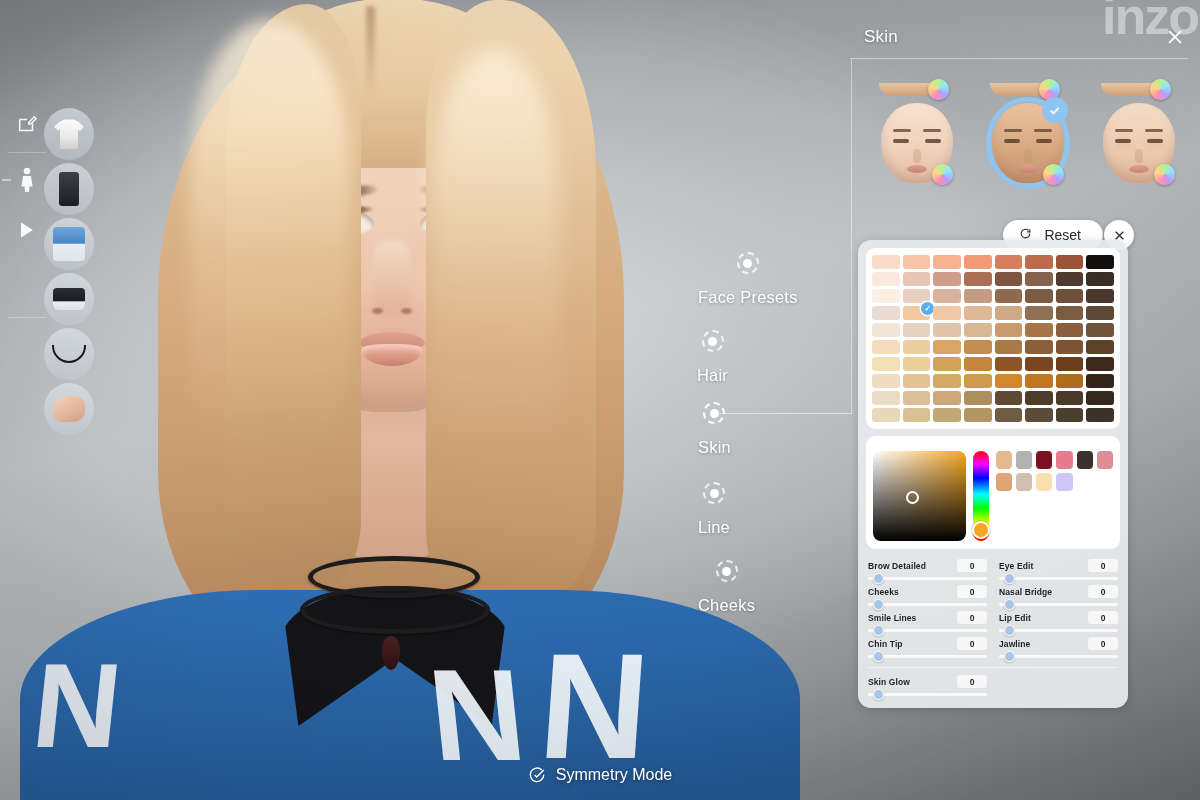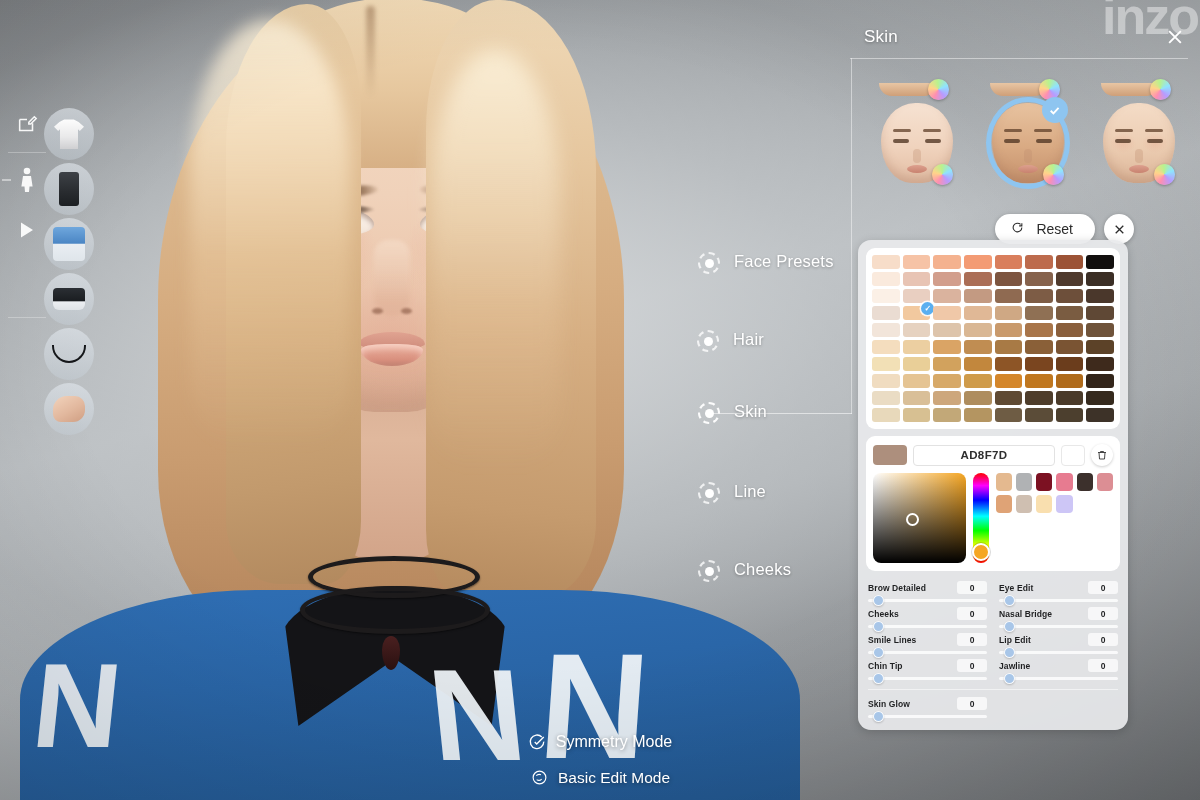--- a/index.html
+++ b/index.html
@@ -246,22 +246,22 @@
   }
   .oi-nails {
     width: 32px; height: 26px;
     background: linear-gradient(150deg, #f2d3bc 0%, #e2b89e 55%, #cf9e82 100%);
     border-radius: 14px 10px 12px 8px;
   }
 
   
   .radial-menu { position: absolute; left: 690px; top: 240px; width: 180px; }
   .rm-item {
-    position: absolute; display: flex; gap: 14px;
-    cursor: pointer; white-space: nowrap;
+    position: absolute; display: flex; align-items: center; gap: 14px;
+    cursor: pointer; white-space: nowrap; flex-direction: column;
   }
   .rm-dot {
     width: 22px; height: 22px; border-radius: 50%;
     border: 2px dashed rgba(255,255,255,0.78);
     display: flex; align-items: center; justify-content: center;
     flex: 0 0 auto;
   }
   .rm-dot::after {
     content: ""; width: 9px; height: 9px; border-radius: 50%;
     background: #ffffff;
@@ -370,22 +370,22 @@
   }
   .pi-check {
     position: absolute; right: 2px; top: 22px; width: 26px; height: 26px;
     background: #8ec5f0; border-radius: 50%;
     display: flex; align-items: center; justify-content: center;
     color: #fff; font-size: 14px; font-weight: 700;
   }
 
   
   .reset-row {
-    position: absolute; right: 66px; top: 214px;
-    display: flex; align-items: center; gap: 9px; pointer-events: auto; justify-content: flex-end;
+    position: absolute; right: 66px; top: 220px;
+    display: flex; align-items: center; gap: 1px; pointer-events: auto; justify-content: flex-end;
   }
   .reset-btn {
     display: flex; align-items: center; gap: 12px;
     background: #ffffff; border-radius: 17px;
     padding: 7px 22px 7px 16px;
     font-size: 14px; color: #2b2b2b; cursor: pointer;
     box-shadow: 0 1px 4px rgba(0,0,0,0.25);
   }
   .reset-x {
     width: 30px; height: 30px; border-radius: 50%;
@@ -619,30 +619,20 @@
     <div class="symmetry">
       <span class="mode-ico">
         <svg width="18" height="18" viewBox="0 0 24 24" fill="none" stroke="currentColor" stroke-width="1.8">
           <path d="M21 11.5A9 9 0 1 1 18.4 5.4"></path>
             <path d="M9 12l2.6 2.6L21 5.2"></path>
         </svg>
       </span>
       <span>Symmetry Mode</span>
     </div>
     <div class="mode-row">
-      <div class="mode-btn">
-        <span class="mode-ico">
-          <svg width="17" height="17" viewBox="0 0 24 24" fill="none" stroke="currentColor" stroke-width="1.6">
-            <circle cx="12" cy="12" r="9"></circle>
-              <path d="M7.5 9.5c1.8-2 4-2.4 6.5-1.4"></path>
-              <path d="M8 15c2.2 1.6 5 1.3 7-.8"></path>
-          </svg>
-        </span>
-        <span>Basic Edit Mode</span>
-      </div>
     </div>
   </div>
 
   <div class="skin-panel">
     <div class="sp-header">
       <span class="sp-title">Skin</span>
       <span class="sp-close">
         <svg width="20" height="20" viewBox="0 0 24 24" fill="none" stroke="currentColor" stroke-width="2.3">
           <path d="M5 5l14 14M19 5L5 19"></path>
         </svg>
@@ -798,30 +788,20 @@
             <div class="sw" style="background: rgb(194, 168, 120);"></div>
             <div class="sw" style="background: rgb(180, 149, 97);"></div>
             <div class="sw" style="background: rgb(110, 92, 68);"></div>
             <div class="sw" style="background: rgb(91, 76, 56);"></div>
             <div class="sw" style="background: rgb(76, 63, 46);"></div>
             <div class="sw" style="background: rgb(61, 50, 40);"></div>
           </div>
       </div>
 
       <div class="picker-box">
-        <div class="picker-top">
-          <span class="pt-swatch" id="pt-swatch" style="background: rgb(173, 143, 125);"></span>
-          <span class="pt-hex">AD8F7D</span>
-          <span class="pt-alpha"></span>
-          <span class="pt-trash">
-            <svg width="12" height="12" viewBox="0 0 24 24" fill="none" stroke="#333" stroke-width="1.8">
-              <path d="M4 7h16M9 7V5h6v2M6 7l1 13h10l1-13"></path>
-            </svg>
-          </span>
-        </div>
         <div class="picker-body">
           <div class="sv-square">
             <span class="sv-cursor"></span>
           </div>
           <div class="hue-bar">
             <span class="hue-handle"></span>
           </div>
           <div class="mini-swatches" id="mini-swatches">
               <div class="ms" style="background: rgb(228, 185, 143);"></div>
               <div class="ms" style="background: rgb(176, 178, 180);"></div>

